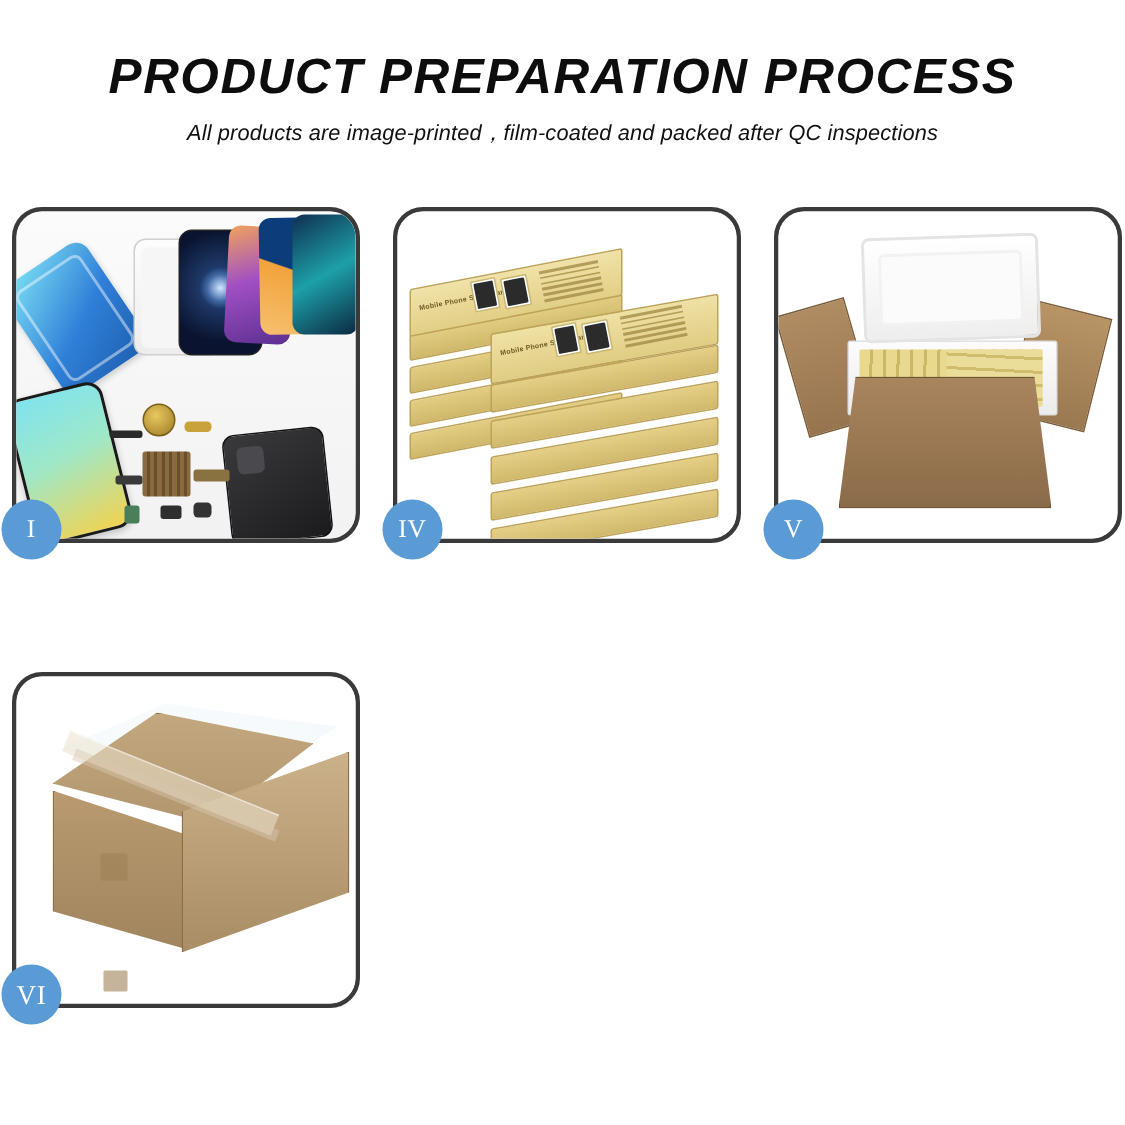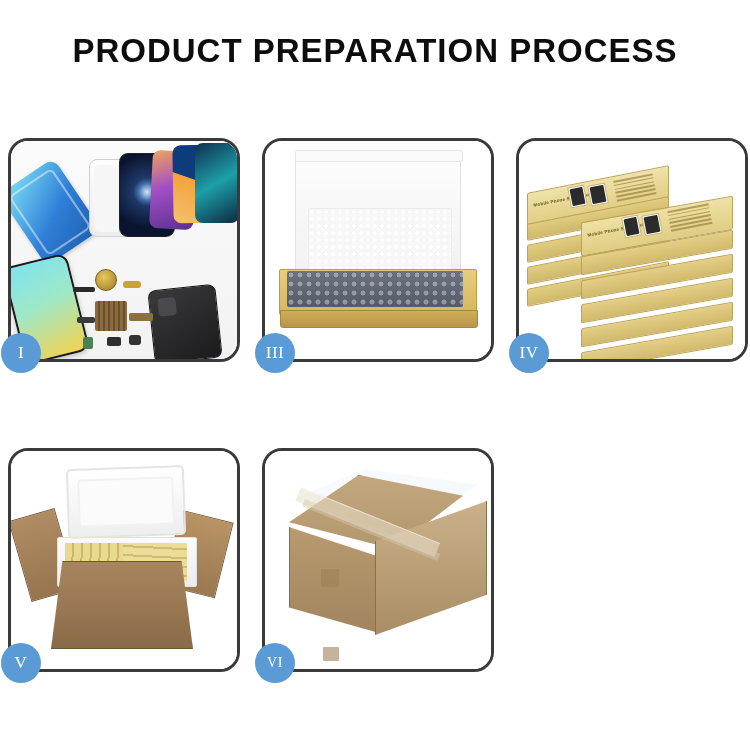--- a/index.html
+++ b/index.html
@@ -3,21 +3,21 @@
 <meta charset="utf-8">
 <style>
   html,body{margin:0;padding:0;}
   body{
     width:750px;height:750px;background:#ffffff;overflow:hidden;
     font-family:"Liberation Sans","DejaVu Sans",sans-serif;
   }
   .page{position:relative;width:750px;height:750px;}
 
   
-  .header{text-align:center;padding-top:34px;}
+  .header{text-align:center;padding-top:34px;font-style:italic;}
   .title{
     font-size:33px;font-weight:700;letter-spacing:1.0px;color:#0d0d0d;
     line-height:1.0;white-space:nowrap;
   }
   .subtitle{
     font-size:14.5px;color:#111;margin-top:12px;letter-spacing:.1px;white-space:nowrap;
   }
 
   
   .grid{
@@ -31,21 +31,21 @@
   }
   .card-inner{
     position:absolute;inset:0;border-radius:17px;overflow:hidden;background:#fff;
   }
   .badge{
     position:absolute;left:-10px;bottom:-14px;width:40px;height:40px;border-radius:50%;
     background:#5b9bd5;color:#fff;display:flex;align-items:center;justify-content:center;
     font-family:"Liberation Serif","DejaVu Serif",serif;
     font-size:17px;letter-spacing:.5px;z-index:6;
   }
-  .badge.wide{font-size:14px;}
+  .badge.wide{font-size:18px;}
 
   
   .p1{background:linear-gradient(#fbfbfb,#f2f2f2);}
   .ph{position:absolute;border-radius:6px;}
   .ph-blue{
     left:6px;top:28px;width:66px;height:86px;border-radius:10px;
     background:linear-gradient(150deg,#7fe4f5,#2f7fd8 55%,#1e5fae);
     transform:rotate(-34deg);box-shadow:0 2px 4px rgba(0,0,0,.18);
   }
   .ph-blue:after{content:"";position:absolute;inset:7px;border:2px solid rgba(255,255,255,.45);border-radius:6px;}
@@ -246,20 +246,21 @@
     clip-path:polygon(42% 0,100% 22%,74% 68%,6% 44%);
   }
 </style>
 </head>
 <body>
 
 <div class="page">
 
   <div class="header">
     <div class="title">PRODUCT PREPARATION PROCESS</div>
+    <div class="subtitle">All products are image-printed，film-coated and packed after QC inspections</div>
   </div>
 
   <div class="grid">
 
     <div class="card">
       <div class="card-inner p1">
         <div class="ph ph-blue"></div>
         <div class="ph ph-glass"></div>
         <div class="ph ph-dark"></div>
         <div class="ph ph-purple"></div>
@@ -274,30 +275,20 @@
         <div class="chip c3"></div>
         <div class="chip c4"></div>
         <div class="chip c5"></div>
         <div class="chip c6"></div>
         <div class="chip c7"></div>
       </div>
       <div class="badge">I</div>
     </div>
 
 
-    <div class="card">
-      <div class="card-inner p3">
-        <div class="lid">
-          <div class="foam"></div>
-        </div>
-        <div class="tray"></div>
-        <div class="bubblefill"></div>
-      </div>
-      <div class="badge">III</div>
-    </div>
 
     <div class="card">
       <div class="card-inner p4">
         <div class="stack">
           <div class="bx l4"></div>
           <div class="bx l3"></div>
           <div class="bx l2"></div>
           <div class="bx l1"></div>
           <div class="bx r5"></div>
           <div class="bx r4"></div>

